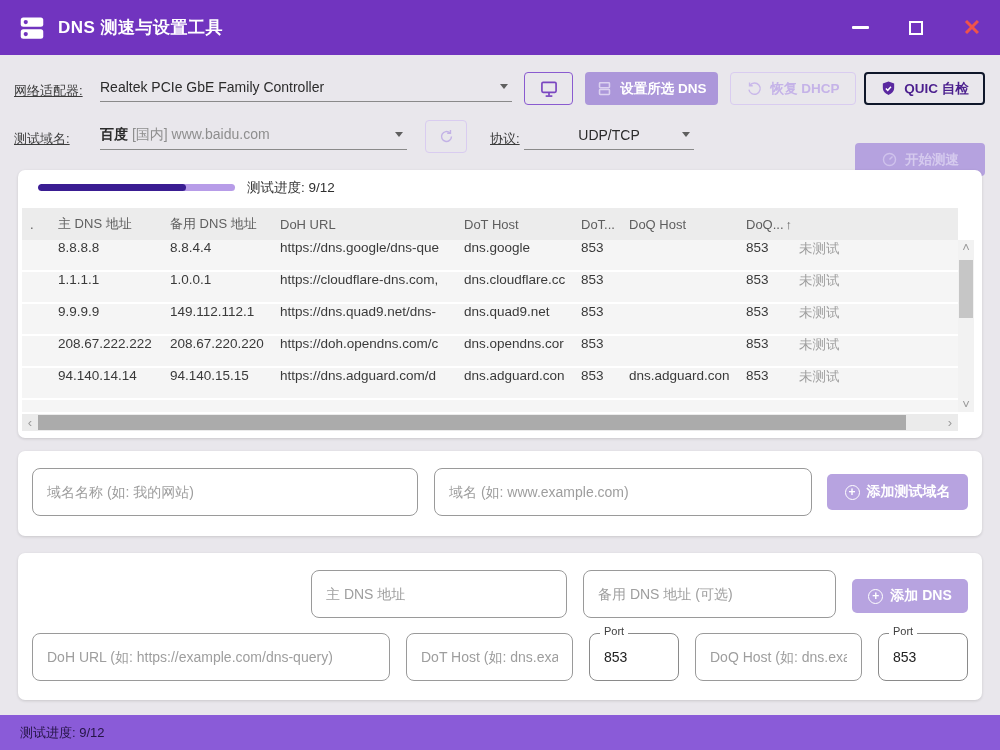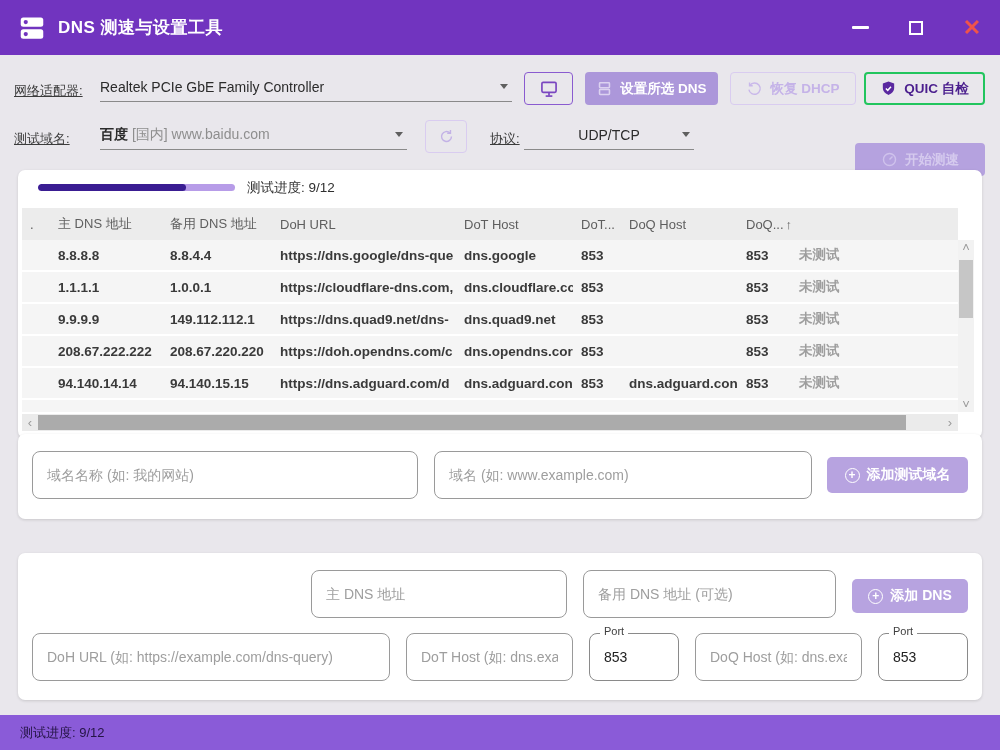--- a/index.html
+++ b/index.html
@@ -25,21 +25,21 @@
   .uselect .val .dim { color:#8E8E8E; font-weight:400; }
   .caret { position:absolute; right:4px; top:12px; width:0; height:0;
     border-left:4.5px solid transparent; border-right:4.5px solid transparent;
     border-top:5.5px solid #5F5F5F; }
 
   .btn { position:absolute; display:flex; align-items:center; justify-content:center;
     gap:7px; border-radius:4px; font-size:13.5px; cursor:pointer; white-space:nowrap; }
   .btn-outline-accent { border:1.5px solid #8A5BD0; background:transparent; }
   .btn-filled { background:#AC97DA; color:#FFFFFF; font-weight:bold; border:none; }
   .btn-disabled-outline { border:1px solid #D9CCF0; color:#C5B3E8; font-weight:bold; background:transparent; }
-  .btn-quic { border:2px solid #22c55e; color:#4B1F8E; font-weight:bold; background:transparent; }
+  .btn-quic { border:2px solid #0f172a; color:#4B1F8E; font-weight:bold; background:transparent; }
   .btn-start { background:#B5A2DF; color:#D5CAEE; font-weight:bold; border:none; }
   .btn-add { background:#B7A3E0; color:#FFFFFF; font-weight:bold; border:none; border-radius:5px; font-size:14px; }
   .plus-circle { width:15px; height:15px; border:1.5px solid #FFFFFF; border-radius:50%;
     display:inline-flex; align-items:center; justify-content:center; font-size:12px; line-height:1; font-weight:bold; }
 
   
   .card { position:absolute; background:#FFFFFF; border-radius:7px;
     box-shadow:0 1px 3px rgba(0,0,0,0.14); }
 
   
@@ -47,21 +47,21 @@
     background:#B79CE8; border-radius:4px; overflow:hidden; }
   .pbar-fill { height:100%; background:#3A1D92; border-radius:4px; }
   .ptext { position:absolute; left:247px; top:180px; font-size:13.5px; color:#2F2F2F; }
 
   
   .thead { position:absolute; left:22px; top:208px; width:936px; height:32px;
     background:#ECECEC; display:flex; align-items:center; }
   .th { font-size:13px; color:#5E5E5E; padding-left:8px; white-space:nowrap; overflow:hidden; flex:0 0 auto; }
   .sort { margin-left:2px; color:#5E5E5E; }
   .tbody { position:absolute; left:22px; top:240px; width:936px; height:172px; overflow:hidden; }
-  .tr { display:flex; align-items:center; height:30px; margin-bottom:2px; background:#F5F5F5;font-weight:bold; }
+  .tr { display:flex; height:30px; margin-bottom:2px; background:#F5F5F5; }
   .td { font-size:13.5px; color:#3A3A3A; padding-left:8px; white-space:nowrap; overflow:hidden; flex:0 0 auto; }
   .td.muted { color:#9E9E9E; }
   .c0{width:28px;} .c1{width:112px;} .c2{width:110px;} .c3{width:184px;}
   .c4{width:117px;} .c5{width:48px;} .c6{width:117px;} .c7{width:53px;}
   .c8{flex:1 1 auto;}
   .partial-row { position:absolute; left:22px; top:400px; width:936px; height:12px; background:#F5F5F5; }
 
   
   .hscroll { position:absolute; left:22px; top:414px; width:936px; height:17px;
     background:#EBEBEB; display:flex; align-items:center; }
@@ -260,21 +260,21 @@
     <div class="hthumb"></div>
     <div class="sarrow right">›</div>
   </div>
   <div class="vscroll" style="left:940px; top:70px;">
     <div class="sarrow up">˄</div>
     <div class="vthumb"></div>
     <div class="sarrow down">˅</div>
   </div>
 </div>
 
-<div class="card" style="left:18px; top:434px; width:964px; height:85px;">
+<div class="card" style="left:18px; top:451px; width:964px; height:85px;">
   <input class="tinput" style="left: 14px; top: 17px; width: 386px;" placeholder="域名名称 (如: 我的网站)">
   <input class="tinput" style="left: 416px; top: 17px; width: 378px;" placeholder="域名 (如: www.example.com)">
   <div class="btn btn-add" style="left:809px; top:23px; width:141px; height:36px;">
     <span class="plus-circle">+</span>
     <span>添加测试域名</span>
   </div>
 </div>
 
 <div class="card" style="left:18px; top:553px; width:964px; height:147px;">
   <input class="tinput" style="left: 293px; top: 17px; width: 256px;" placeholder="主 DNS 地址">

